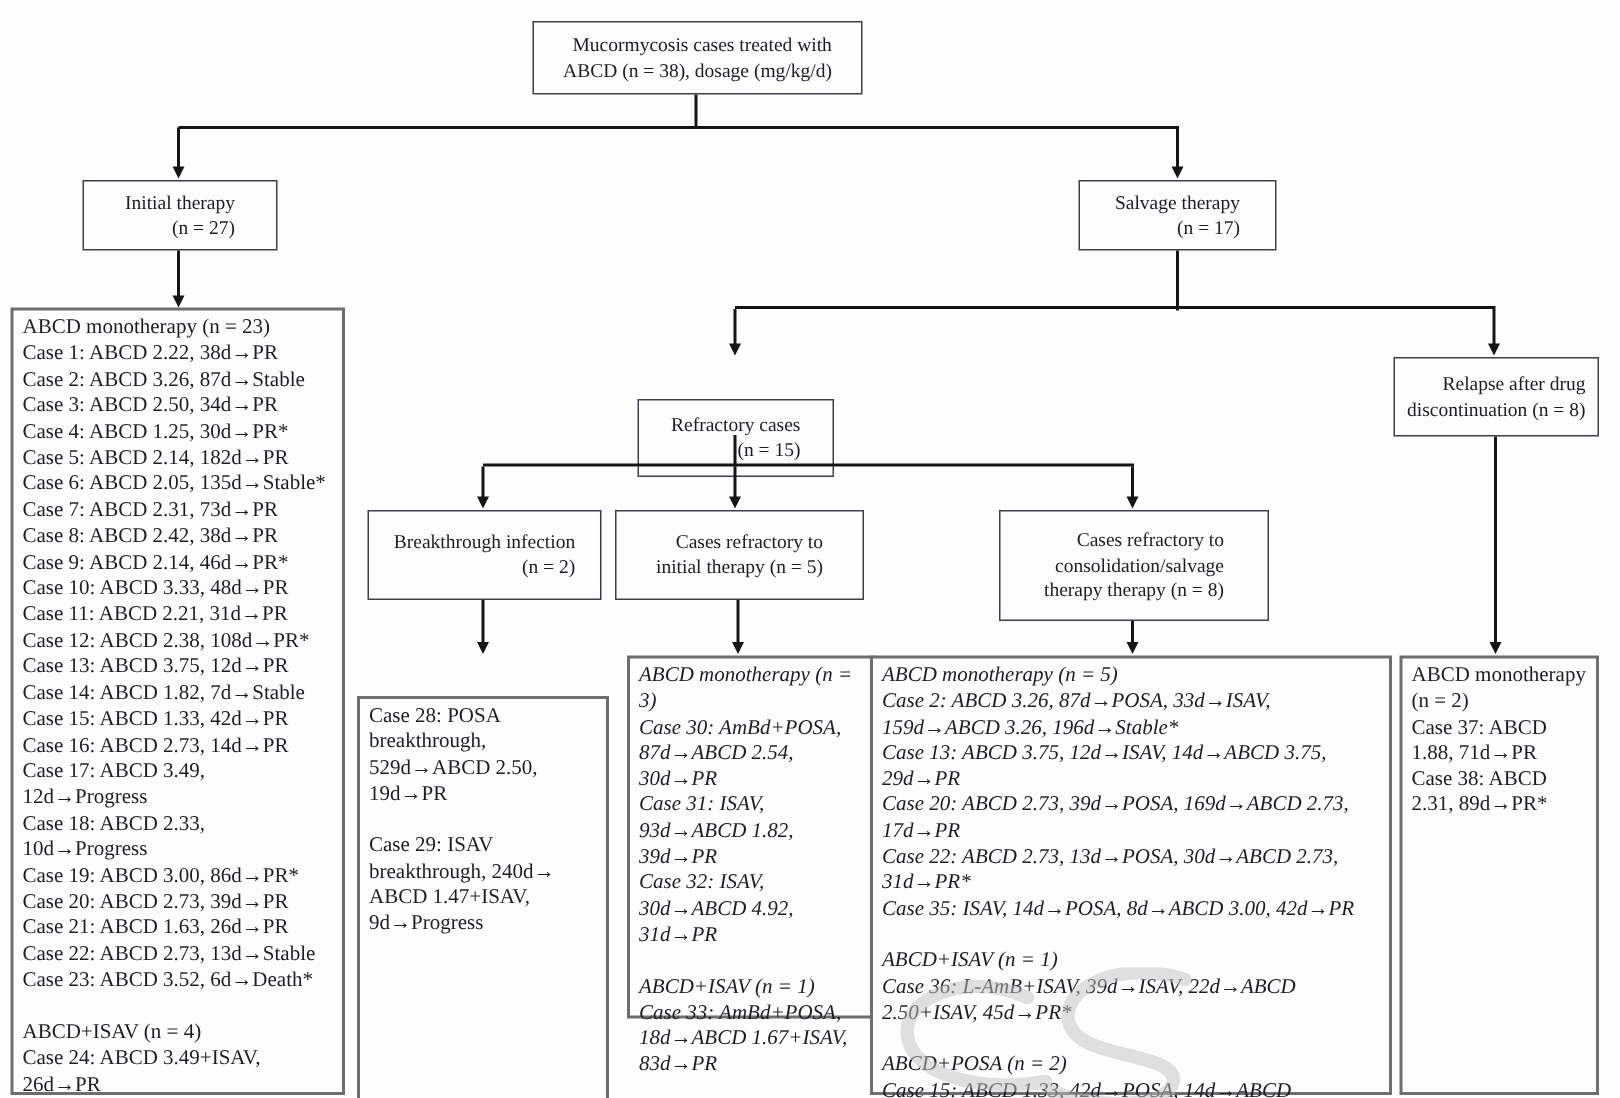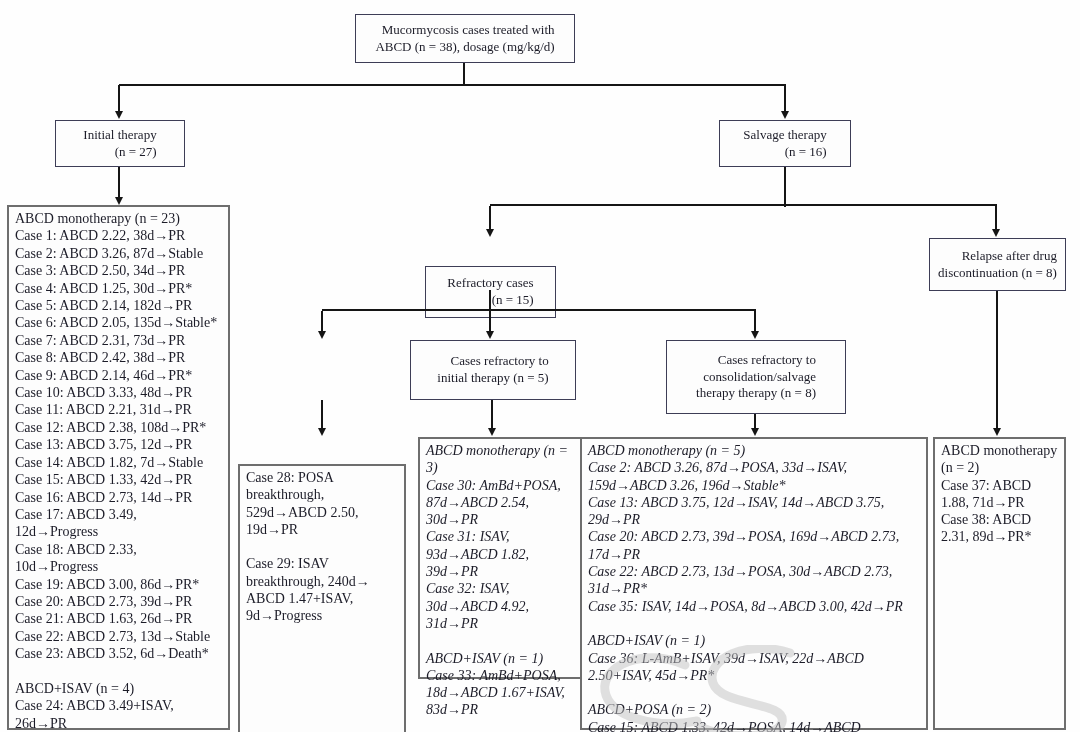--- a/index.html
+++ b/index.html
@@ -32,28 +32,30 @@
 
 <div id="canvas">
 
   <div class="node" style="left:355px;top:14px;width:220px;height:49px;">Mucormycosis cases treated with
 ABCD (n = 38), dosage (mg/kg/d)</div>
 
   <div class="node" style="left:55px;top:120px;width:130px;height:47px;">Initial therapy
 (n = 27)</div>
 
   <div class="node" style="left:719px;top:120px;width:132px;height:47px;">Salvage therapy
-(n = 16)</div>
+(n = 17)</div>
 
   <div class="node" style="left:425px;top:238px;width:131px;height:52px;margin-top:28px;">Refractory cases
 (n = 15)</div>
 
   <div class="node" style="left:929px;top:238px;width:137px;height:53px;">Relapse after drug
 discontinuation (n = 8)</div>
 
+  <div class="node" style="left:245px;top:340px;width:156px;height:60px;">Breakthrough infection
+(n = 2)</div>
 
   <div class="node" style="left:410px;top:340px;width:166px;height:60px;">Cases refractory to
 initial therapy (n = 5)</div>
 
   <div class="node" style="left:666px;top:340px;width:180px;height:74px;">Cases refractory to
 consolidation/salvage
 therapy therapy (n = 8)</div>
 
   <div class="detail" style="left:7px;top:205px;width:223px;height:525px;line-height:17.4px;">ABCD monotherapy (n = 23)
 Case 1: ABCD 2.22, 38d→PR

